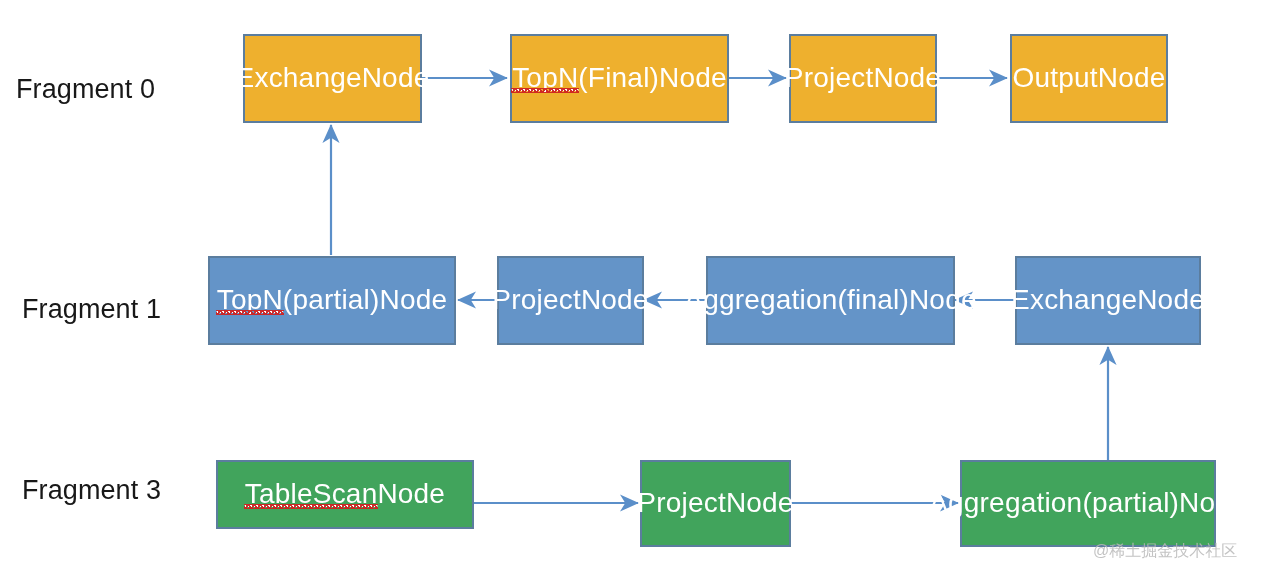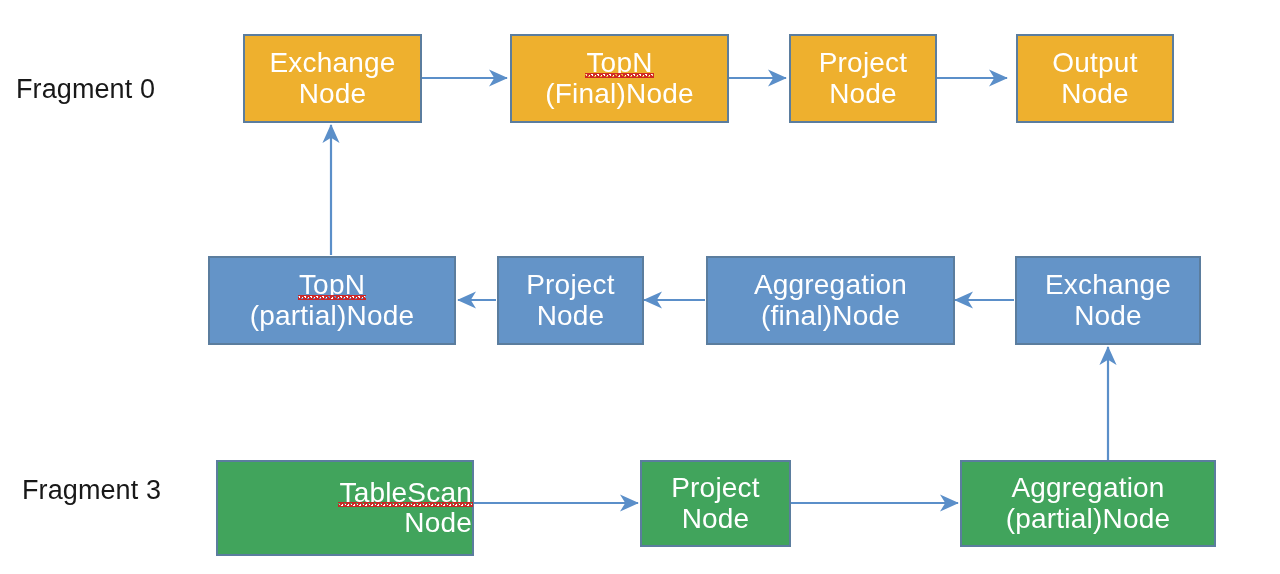--- a/index.html
+++ b/index.html
@@ -26,21 +26,21 @@
     white-space: nowrap;
     letter-spacing: 0.1px;
   }
 
   
   .node {
     position: absolute;
     box-sizing: border-box;
     border: 2px solid #5b7d9e;
     display: flex;
-    flex-direction: column;
+    flex-direction: row;
     align-items: center;
     justify-content: center;
     color: #ffffff;
     font-size: 28px;
     line-height: 1.08;
     text-align: center;
     font-family: "Liberation Sans", sans-serif;
     font-weight: 400;
     letter-spacing: 0.2px;
     white-space: nowrap;
@@ -118,38 +118,39 @@
     <line x1="705" y1="300" x2="644" y2="300" stroke="#5b8fc9" stroke-width="2.2" marker-end="url(#ah)"></line>
     <line x1="1014" y1="300" x2="955" y2="300" stroke="#5b8fc9" stroke-width="2.2" marker-end="url(#ah)"></line>
 
     <line x1="1108" y1="465" x2="1108" y2="347" stroke="#5b8fc9" stroke-width="2.2" marker-end="url(#ah)"></line>
 
     <line x1="474" y1="503" x2="638" y2="503" stroke="#5b8fc9" stroke-width="2.2" marker-end="url(#ah)"></line>
     <line x1="791" y1="503" x2="958" y2="503" stroke="#5b8fc9" stroke-width="2.2" marker-end="url(#ah)"></line>
   </svg>
 
   <div class="frag-label" style="left:16px; top:74px;">Fragment 0</div>
+  <div class="frag-label" style="left:22px; top:294px;">Fragment 1</div>
   <div class="frag-label" style="left:22px; top:475px;">Fragment 3</div>
 
   <div class="node orange" style="left:243px; top:34px; width:179px; height:89px;">
     <span class="ln">Exchange</span>
     <span class="ln">Node</span>
   </div>
 
   <div class="node orange" style="left:510px; top:34px; width:219px; height:89px;">
     <span class="ln squiggle">TopN</span>
     <span class="ln">(Final)Node</span>
   </div>
 
   <div class="node orange" style="left:789px; top:34px; width:148px; height:89px;">
     <span class="ln">Project</span>
     <span class="ln">Node</span>
   </div>
 
-  <div class="node orange" style="left:1010px; top:34px; width:158px; height:89px;margin-left:6px;">
+  <div class="node orange" style="left:1010px; top:34px; width:158px; height:89px;">
     <span class="ln">Output</span>
     <span class="ln">Node</span>
   </div>
 
   <div class="node blue" style="left:208px; top:256px; width:248px; height:89px;">
     <span class="ln squiggle">TopN</span>
     <span class="ln">(partial)Node</span>
   </div>
 
   <div class="node blue" style="left:497px; top:256px; width:147px; height:89px;">
@@ -160,29 +161,30 @@
   <div class="node blue" style="left:706px; top:256px; width:249px; height:89px;">
     <span class="ln">Aggregation</span>
     <span class="ln">(final)Node</span>
   </div>
 
   <div class="node blue" style="left:1015px; top:256px; width:186px; height:89px;">
     <span class="ln">Exchange</span>
     <span class="ln">Node</span>
   </div>
 
-  <div class="node green" style="left:216px; top:460px; width:258px; height:96px;align-items:flex-end;">
+  <div class="node green" style="left:216px; top:460px; width:258px; height:69px;">
     <span class="ln squiggle">TableScan</span>
     <span class="ln">Node</span>
   </div>
 
   <div class="node green" style="left:640px; top:460px; width:151px; height:87px;">
     <span class="ln">Project</span>
     <span class="ln">Node</span>
   </div>
 
   <div class="node green" style="left:960px; top:460px; width:256px; height:87px;">
     <span class="ln">Aggregation</span>
     <span class="ln">(partial)Node</span>
   </div>
 
+  <div class="watermark" style="left:1093px; top:541px;">@稀土掘金技术社区</div>
 
 </div>
 
 </body></html>

